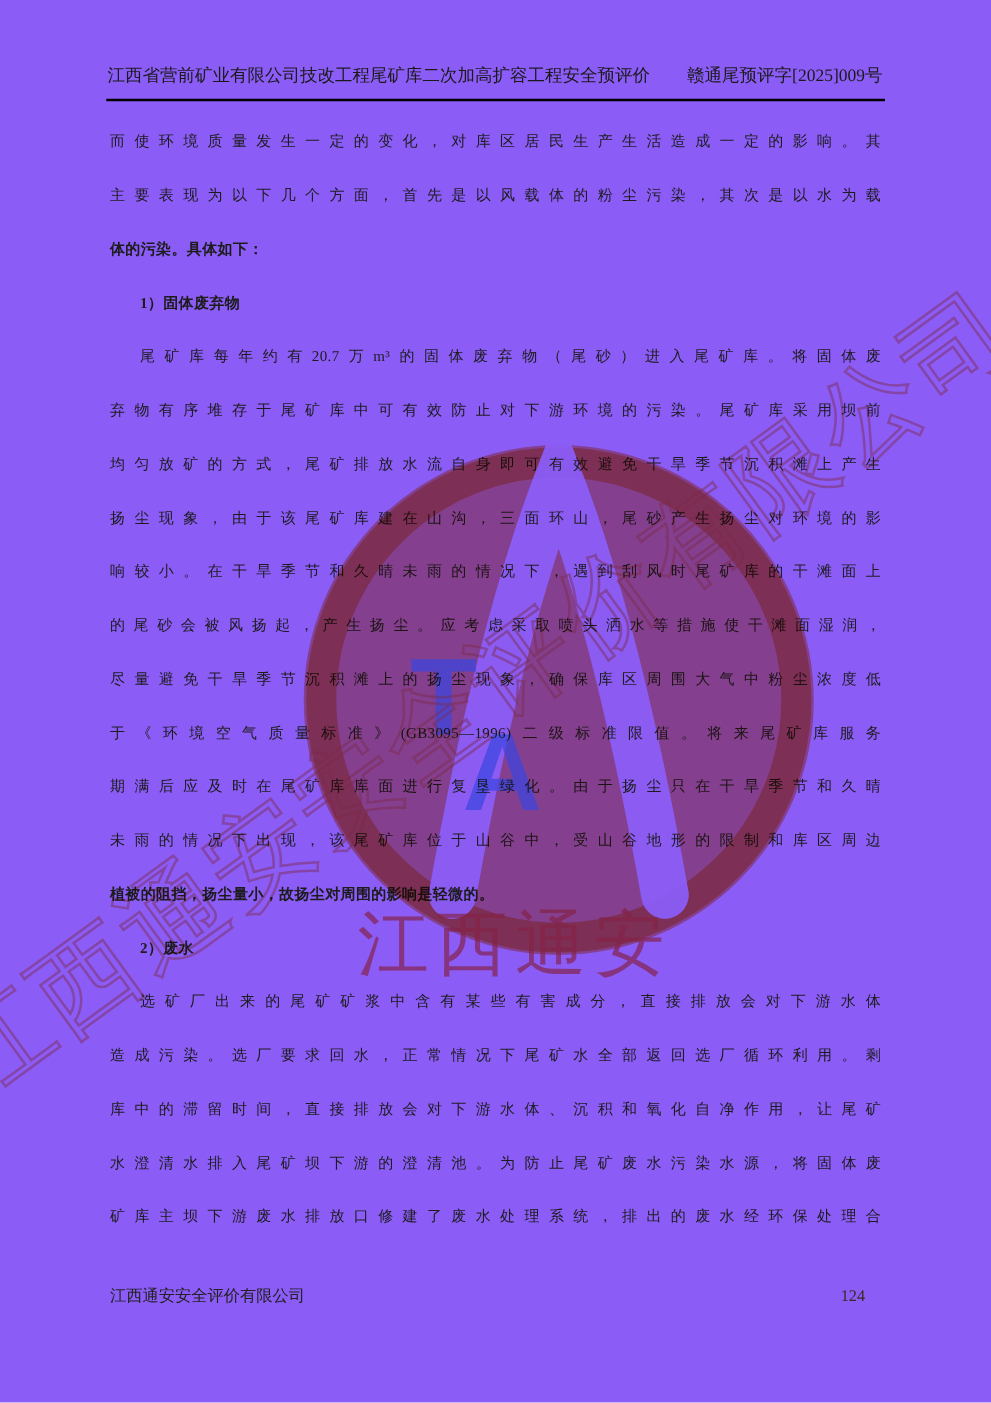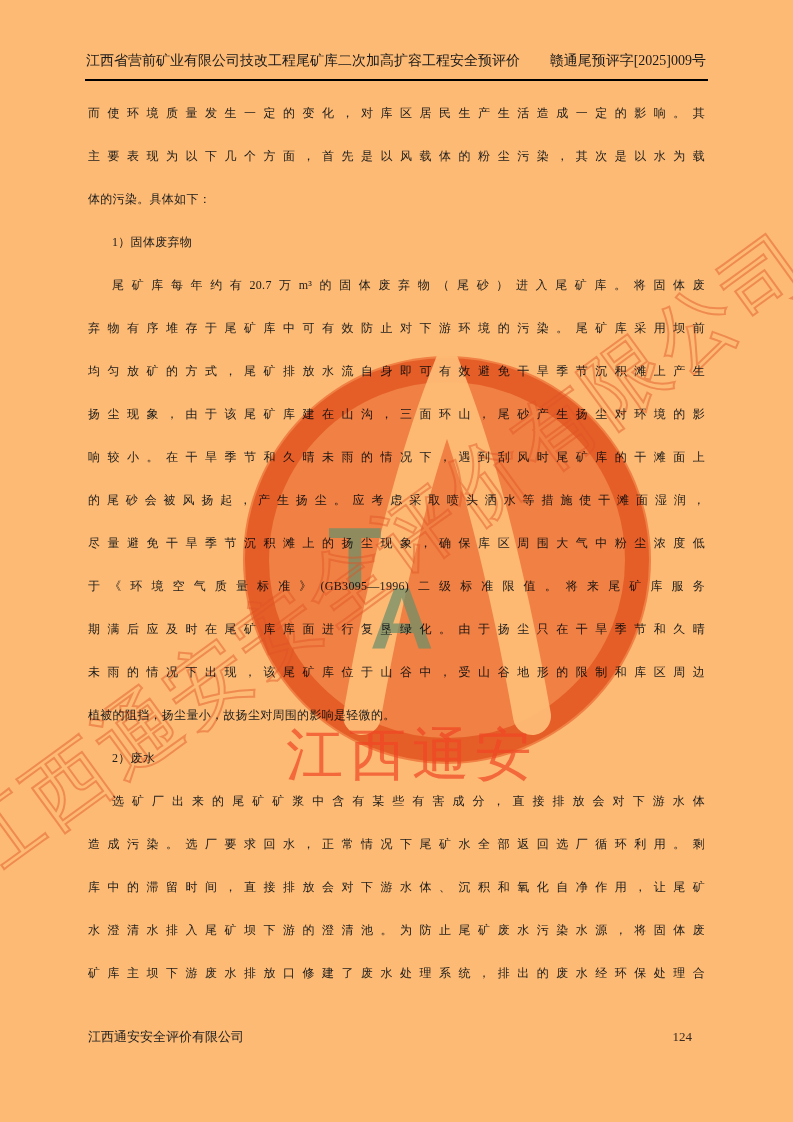--- a/index.html
+++ b/index.html
@@ -1,21 +1,21 @@
 <!DOCTYPE html>
 <html><head>
 <meta charset="utf-8">
 <style>
   html,body{margin:0;padding:0;}
   body{
     width:793px;height:1122px;position:relative;background:#ffffff;
     font-family:"Liberation Serif","DejaVu Serif",serif;
     overflow:hidden;
   }
-  .page{position:absolute;inset:0;background:#fdba74;}
+  .page{position:absolute;inset:0;background:#8b5cf6;}
 
   
   .header{
     position:absolute;left:86px;top:52px;width:620px;
     display:flex;justify-content:space-between;align-items:baseline;
     font-size:14px;color:#1a1a1a;white-space:nowrap;
   }
   .header-rule{
     position:absolute;left:85px;top:79px;width:623px;height:2px;
     background:#000;
@@ -24,21 +24,21 @@
   
   .content{
     position:absolute;left:88px;top:92px;width:617px;
     font-size:12px;color:#1c1c1c;
   }
   .bline{
     height:43px;line-height:43px;
     text-align:justify;text-align-last:justify;
     letter-spacing:0.3px;white-space:normal;
   }
-  .bline.short{text-align-last:left;}
+  .bline.short{text-align-last:left;font-weight:bold;}
   .bline.indent{text-indent:2em;}
 
   
   .footer{
     position:absolute;left:88px;top:1028px;width:604px;
     display:flex;justify-content:space-between;align-items:baseline;
     font-size:13px;color:#222;
   }
   .page-num{color:#3a2a22;}
 

